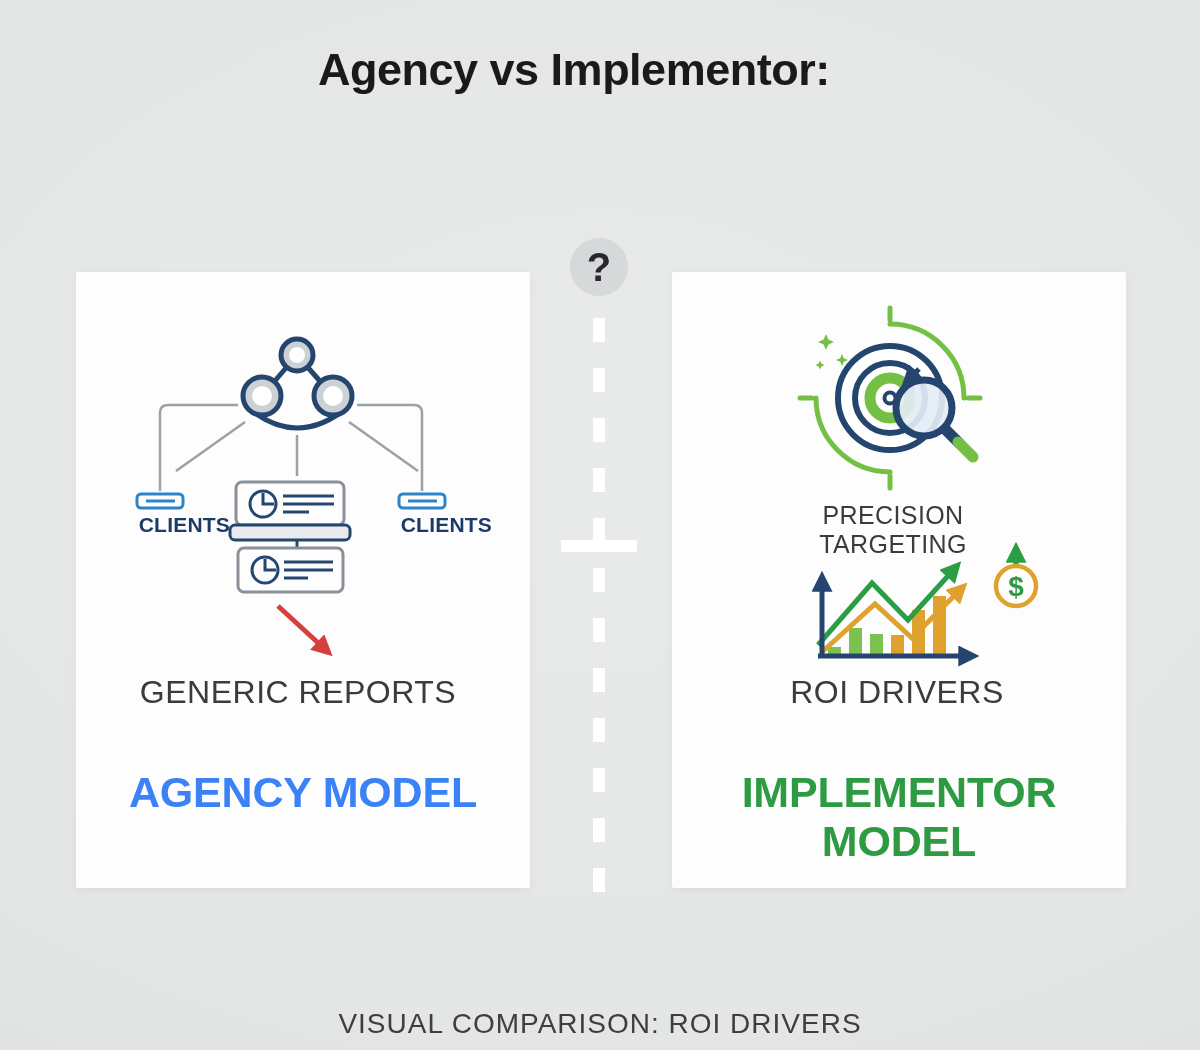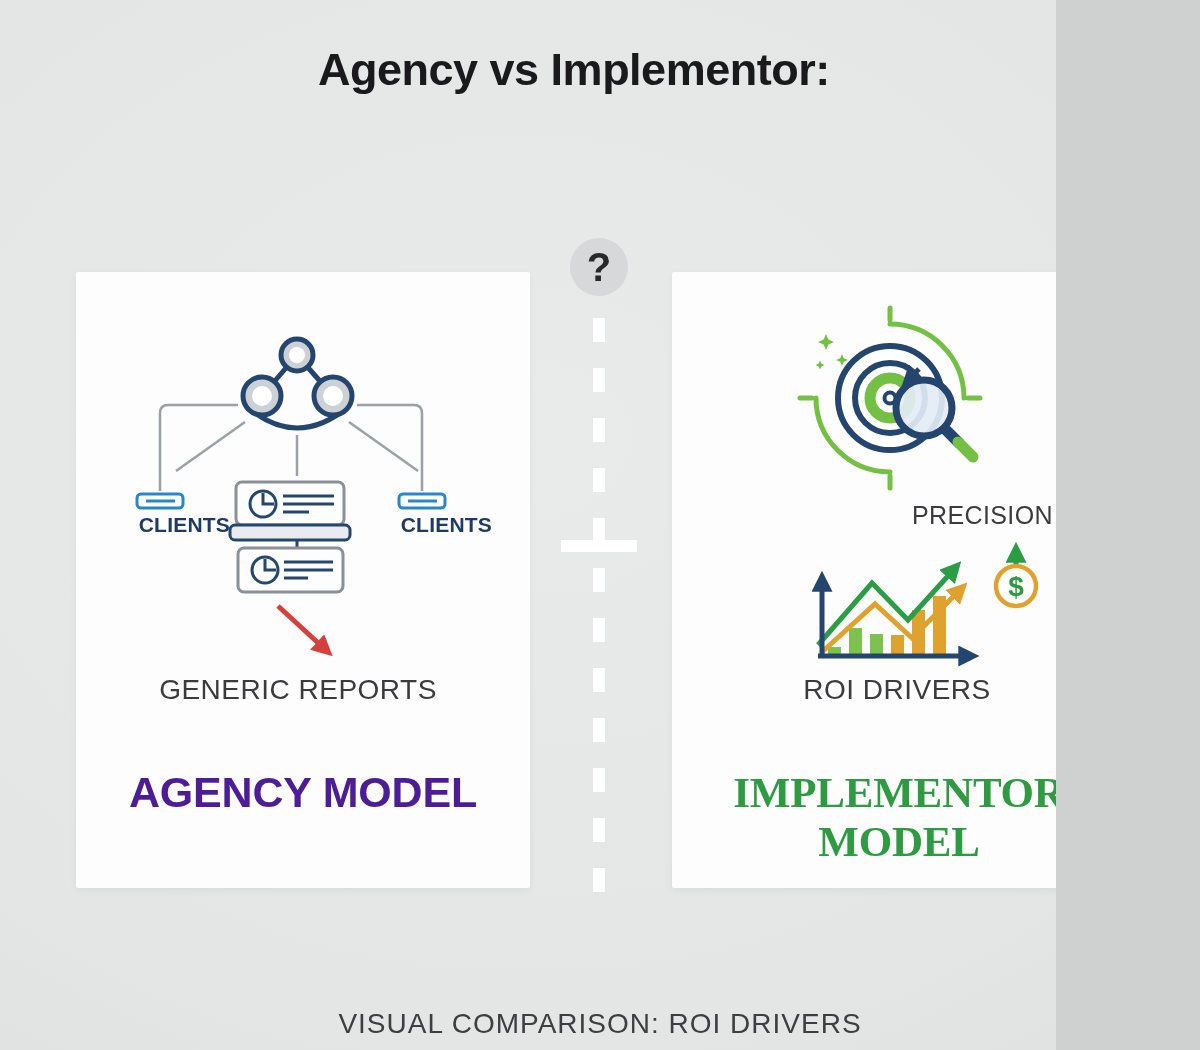--- a/index.html
+++ b/index.html
@@ -2,21 +2,21 @@
 <html><head>
 <meta charset="utf-8">
 <style>
   html,body{margin:0;padding:0;}
   body{
     font-family:"Liberation Sans","DejaVu Sans",sans-serif;
     background:#cfd0d0;
   }
   .stage{
     position:relative;
-    width:1056px;height:1050px;
+    width:1200px;height:1050px;
     overflow:hidden;
     background:radial-gradient(120% 95% at 50% 42%, #e9eaea 0%, #e4e5e5 60%, #dbdcdc 100%);
   }
   .title{
     position:absolute;left:318px;top:38px;
     font-size:45px;font-weight:bold;color:#1a1a1c;
     line-height:63px;letter-spacing:-0.5px;
   }
   .title .tline{display:block;}
   .q-badge{
@@ -39,32 +39,32 @@
   }
   .card-left{left:76px;}
   .card-right{left:672px;}
   .card svg.art{position:absolute;left:0;top:0;width:454px;height:616px;}
   .lbl{position:absolute;text-align:center;color:#3b3b3d;}
   .client-label{
     width:140px;top:241px;font-size:21px;font-weight:bold;color:#1e3a66;letter-spacing:0.2px;text-align:right;
   }
   .client-left{left:14px;}
   .client-right{left:276px;}
-  .caption-label{width:320px;font-size:28px;letter-spacing:0.5px;color:#3b3b3d;}
+  .caption-label{width:320px;font-size:32px;letter-spacing:0.5px;color:#3b3b3d;}
   .generic-reports{left:62px;top:402px;}
   .roi-growth{left:65px;top:402px;}
-  .precision{left:61px;width:320px;font-size:25px;line-height:29px;color:#3b3b3d;letter-spacing:0.4px;text-align:right;}
+  .precision{left:61px;width:320px;font-size:25px;line-height:29px;color:#3b3b3d;letter-spacing:0.4px;}
   .precision-1{top:229px;}
   .precision-2{top:258px;}
   .model-label{
     left:0;width:454px;top:496px;
     font-size:43px;font-weight:bold;letter-spacing:-0.2px;
   }
-  .model-agency{color:#4c1d95;}
-  .model-implementor{color:#2e9b43;font-family:Liberation Serif, serif;}
+  .model-agency{color:#3b82f6;}
+  .model-implementor{color:#2e9b43;}
   .footer-caption{
     position:absolute;left:0;top:1008px;width:1200px;text-align:center;
     font-size:28px;color:#3e3e41;letter-spacing:1px;
   }
 </style>
 </head>
 <body>
 
 <div class="stage">
 
@@ -209,18 +209,19 @@
       </g>
 
       <g>
         <line x1="344" y1="292" x2="344" y2="276" stroke="#2e9b43" stroke-width="5" marker-end="url(#mGreen)"></line>
         <circle cx="344" cy="314" r="20" fill="#ffffff" stroke="#dfa22f" stroke-width="4.5"></circle>
         <text x="344" y="324" text-anchor="middle" font-size="28" font-weight="bold" fill="#2e9b43">$</text>
       </g>
     </svg>
 
     <div class="lbl precision precision-1">PRECISION</div>
+    <div class="lbl precision precision-2">TARGETING</div>
     <div class="lbl caption-label roi-growth">ROI DRIVERS</div>
     <div class="lbl model-label model-implementor">IMPLEMENTOR MODEL</div>
   </section>
 
   <div class="footer-caption">VISUAL COMPARISON: ROI DRIVERS</div>
 </div>
 
 </body></html>

